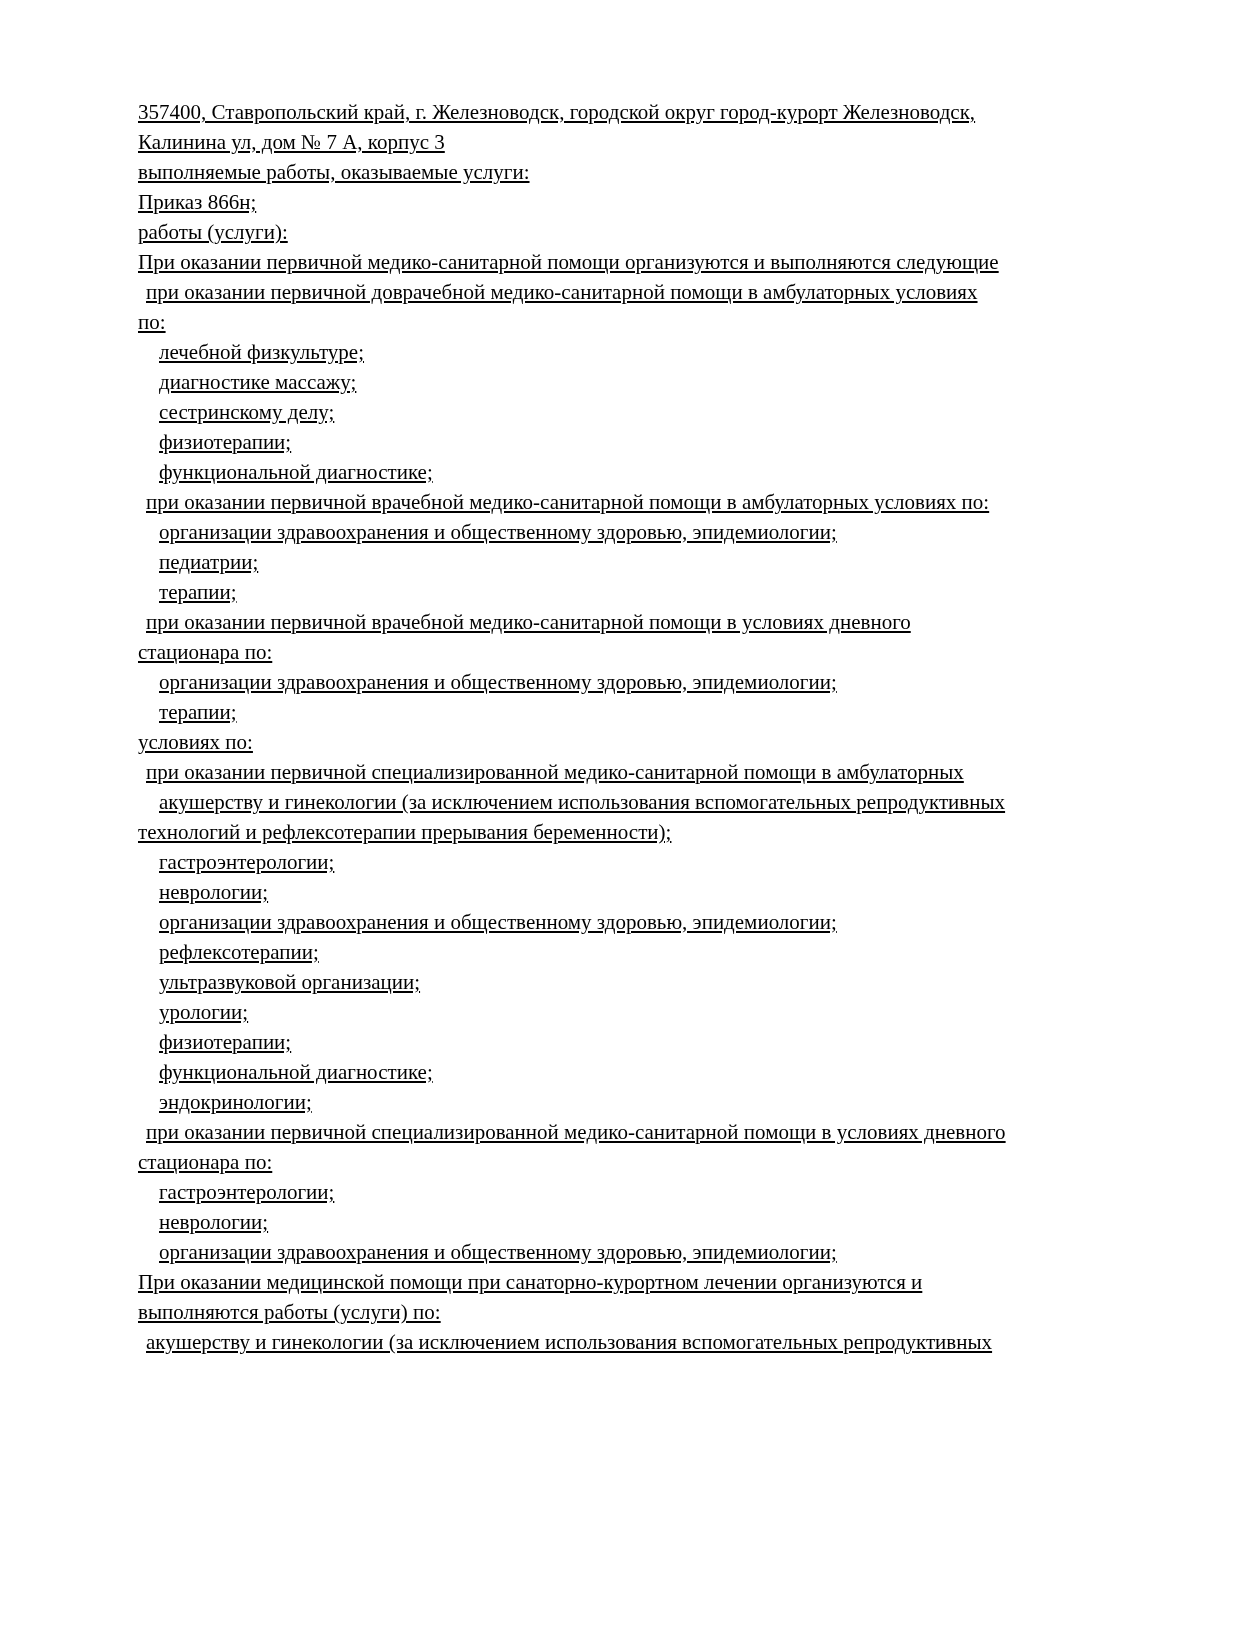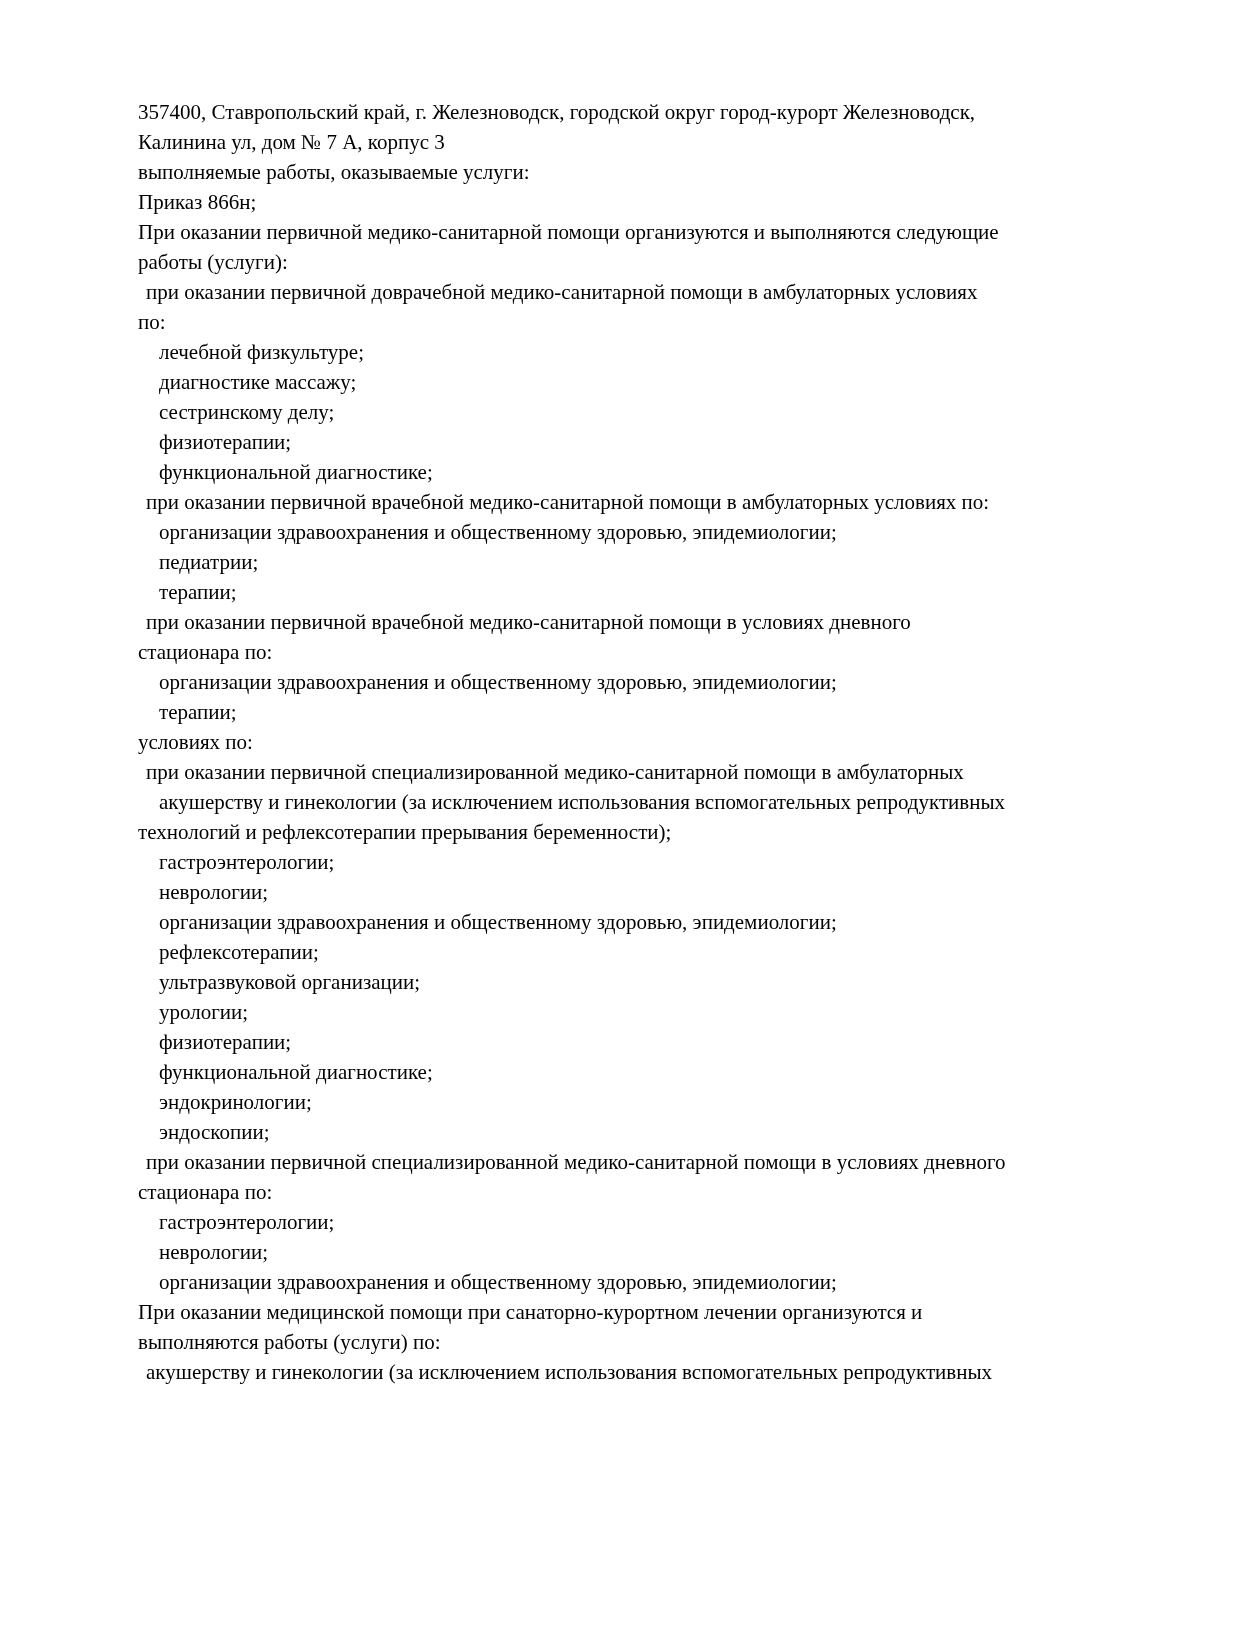--- a/index.html
+++ b/index.html
@@ -15,36 +15,37 @@
   }
   .doc-text {
     position: absolute;
     left: 138px;
     top: 97px;
     font-family: "Liberation Serif", "DejaVu Serif", serif;
     font-size: 21px;
     line-height: 30px;
     color: #000000;
     white-space: nowrap;
+    text-decoration: underline;
   }
   .line { height: 30px; }
   .line.l0 { padding-left: 0; }
   .line.l1 { padding-left: 8px; }
   .line.l2 { padding-left: 21px; }
 </style>
 </head>
 <body>
 
 <div class="doc-text">
     <div class="line l0">357400, Ставропольский край, г. Железноводск, городской округ город-курорт Железноводск,</div>
     <div class="line l0">Калинина ул, дом № 7 А, корпус 3</div>
     <div class="line l0">выполняемые работы, оказываемые услуги:</div>
     <div class="line l0">Приказ 866н;</div>
+    <div class="line l0">работы (услуги):</div>
     <div class="line l0">При оказании первичной медико-санитарной помощи организуются и выполняются следующие</div>
-    <div class="line l0">работы (услуги):</div>
     <div class="line l1">при оказании первичной доврачебной медико-санитарной помощи в амбулаторных условиях</div>
     <div class="line l0">по:</div>
     <div class="line l2">лечебной физкультуре;</div>
     <div class="line l2">диагностике массажу;</div>
     <div class="line l2">сестринскому делу;</div>
     <div class="line l2">физиотерапии;</div>
     <div class="line l2">функциональной диагностике;</div>
     <div class="line l1">при оказании первичной врачебной медико-санитарной помощи в амбулаторных условиях по:</div>
     <div class="line l2">организации здравоохранения и общественному здоровью, эпидемиологии;</div>
     <div class="line l2">педиатрии;</div>
@@ -59,21 +60,20 @@
     <div class="line l0">технологий и рефлексотерапии прерывания беременности);</div>
     <div class="line l2">гастроэнтерологии;</div>
     <div class="line l2">неврологии;</div>
     <div class="line l2">организации здравоохранения и общественному здоровью, эпидемиологии;</div>
     <div class="line l2">рефлексотерапии;</div>
     <div class="line l2">ультразвуковой организации;</div>
     <div class="line l2">урологии;</div>
     <div class="line l2">физиотерапии;</div>
     <div class="line l2">функциональной диагностике;</div>
     <div class="line l2">эндокринологии;</div>
-    <div class="line l2">эндоскопии;</div>
     <div class="line l1">при оказании первичной специализированной медико-санитарной помощи в условиях дневного</div>
     <div class="line l0">стационара по:</div>
     <div class="line l2">гастроэнтерологии;</div>
     <div class="line l2">неврологии;</div>
     <div class="line l2">организации здравоохранения и общественному здоровью, эпидемиологии;</div>
     <div class="line l0">При оказании медицинской помощи при санаторно-курортном лечении организуются и</div>
     <div class="line l0">выполняются работы (услуги) по:</div>
     <div class="line l1">акушерству и гинекологии (за исключением использования вспомогательных репродуктивных</div>
   </div>
 

